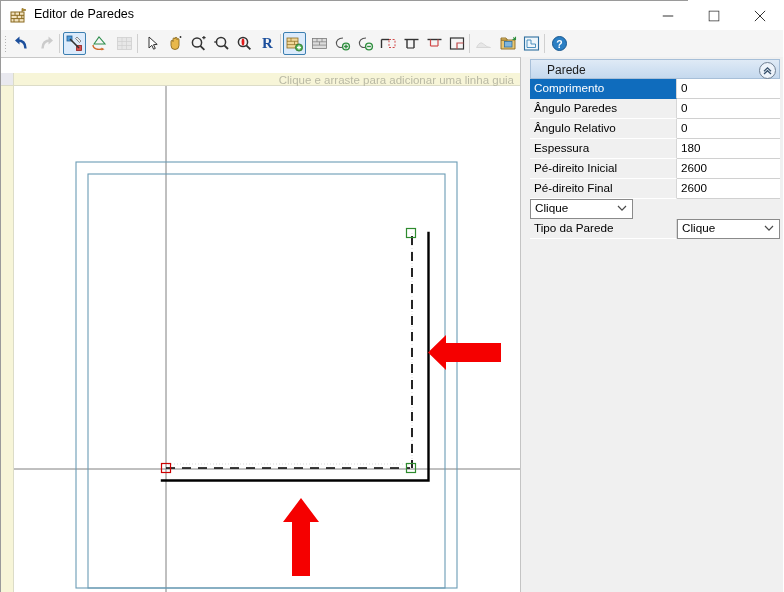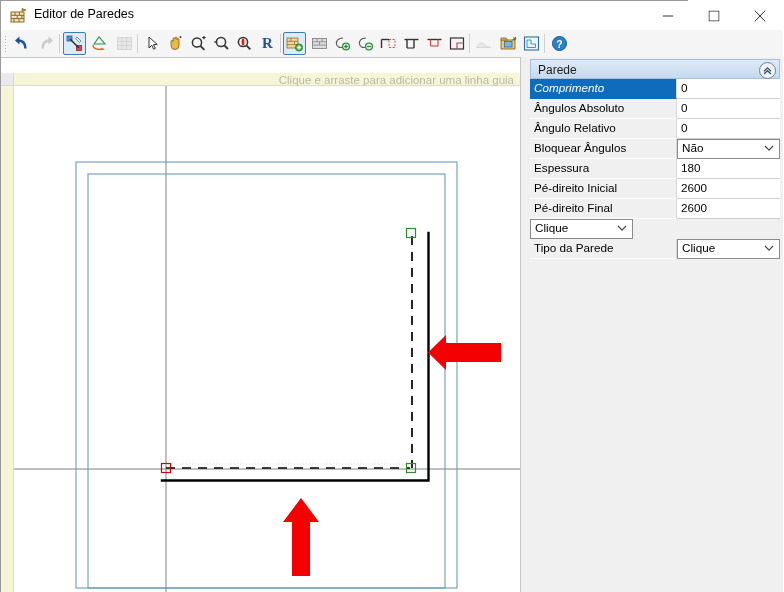--- a/index.html
+++ b/index.html
@@ -37,28 +37,28 @@
   .ruler-top{position:absolute;left:0;top:0;width:519px;height:13px;background:#f7f5d8;border-bottom:1px solid #dcdcc8;box-sizing:border-box;}
   .ruler-left{position:absolute;left:0;top:0;width:13px;height:535px;background:#f7f5d8;border-right:1px solid #dcdcc8;box-sizing:border-box;}
   .ruler-corner{position:absolute;left:0;top:0;width:13px;height:13px;background:#e9e9ef;border-right:1px solid #dcdcc8;border-bottom:1px solid #dcdcc8;box-sizing:border-box;}
   .hint{position:absolute;right:6px;top:1px;font-size:11.5px;color:#b9b9a4;white-space:nowrap;}
   .plot{position:absolute;left:13px;top:13px;width:506px;height:522px;background:#ffffff;}
 
   
   .rpanel{position:absolute;left:519px;top:56px;width:263px;height:535px;background:#f0f0f0;border-left:1px solid #c4c4c4;box-sizing:border-box;}
   .panel-head{position:absolute;left:9px;top:2px;width:250px;height:20px;
       background:linear-gradient(#dfeaf6,#c5d9ee);border:1px solid #a7bfd8;box-sizing:border-box;}
-  .panel-head-label{position:absolute;left:7px;top:3px;font-size:12px;color:#1c1c1c;}
+  .panel-head-label{position:absolute;left:16px;top:3px;font-size:12px;color:#1c1c1c;}
   .collapse-btn{position:absolute;right:3px;top:2px;width:15px;height:15px;border-radius:50%;
       border:1px solid #6f7f92;background:#edf3fa;display:flex;align-items:center;justify-content:center;cursor:default;}
   .grid{position:absolute;left:9px;top:22px;width:250px;}
   .grow{display:flex;height:20px;box-sizing:border-box;}
   .gname{width:147px;box-sizing:border-box;padding:2px 0 0 4px;font-size:11.7px;color:#000;
       background:#f0f0f0;border-bottom:1px solid #ffffff;border-right:1px solid #d7d7d7;white-space:nowrap;overflow:hidden;}
-  .grow.sel .gname{background:#0f6cbd;color:#ffffff;border-bottom:1px solid #0f6cbd;font-style:italic;}
+  .grow.sel .gname{background:#0f6cbd;color:#ffffff;border-bottom:1px solid #0f6cbd;}
   .gval{width:103px;box-sizing:border-box;padding:2px 0 0 4px;font-size:11.7px;color:#000;
       background:#ffffff;border-bottom:1px solid #d0d0d0;position:relative;white-space:nowrap;overflow:hidden;}
   .gval.combo{border:1px solid #8a8a8a;background:#ffffff;height:20px;padding-top:1px;}
   .caret{position:absolute;right:5px;top:5px;}
 </style>
 </head>
 <body>
 
 <div id="app">
 
@@ -350,38 +350,29 @@
     </div>
 
     <div class="grid">
 
       <div class="grow sel">
         <div class="gname">Comprimento</div>
         <div class="gval">0</div>
       </div>
 
       <div class="grow">
-        <div class="gname">Ângulos Absoluto</div>
+        <div class="gname">Ângulo Paredes</div>
         <div class="gval">0</div>
       </div>
 
       <div class="grow">
         <div class="gname">Ângulo Relativo</div>
         <div class="gval">0</div>
       </div>
 
-      <div class="grow">
-        <div class="gname">Bloquear Ângulos</div>
-        <div class="gval combo">
-          <span>Não</span>
-          <svg class="caret" width="10" height="7" viewBox="0 0 10 7">
-            <path d="M1 1 L5 5.2 L9 1" fill="none" stroke="#4a4a4a" stroke-width="1.2"></path>
-          </svg>
-        </div>
-      </div>
 
       <div class="grow">
         <div class="gname">Espessura</div>
         <div class="gval">180</div>
       </div>
 
       <div class="grow">
         <div class="gname">Pé-direito Inicial</div>
         <div class="gval">2600</div>
       </div>

